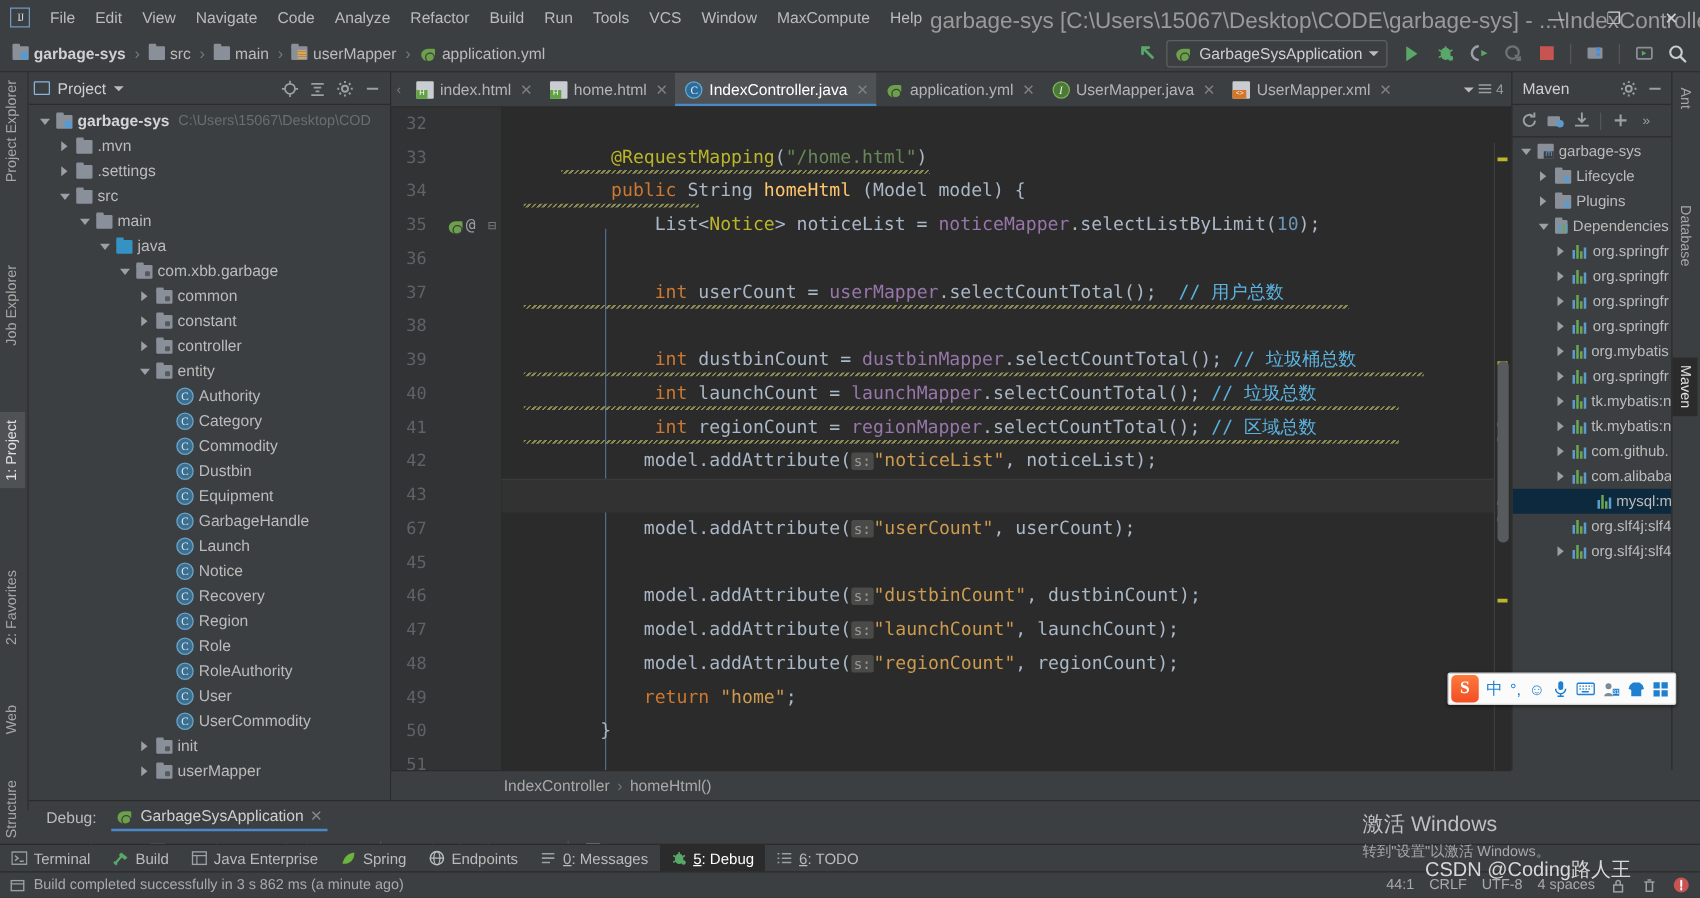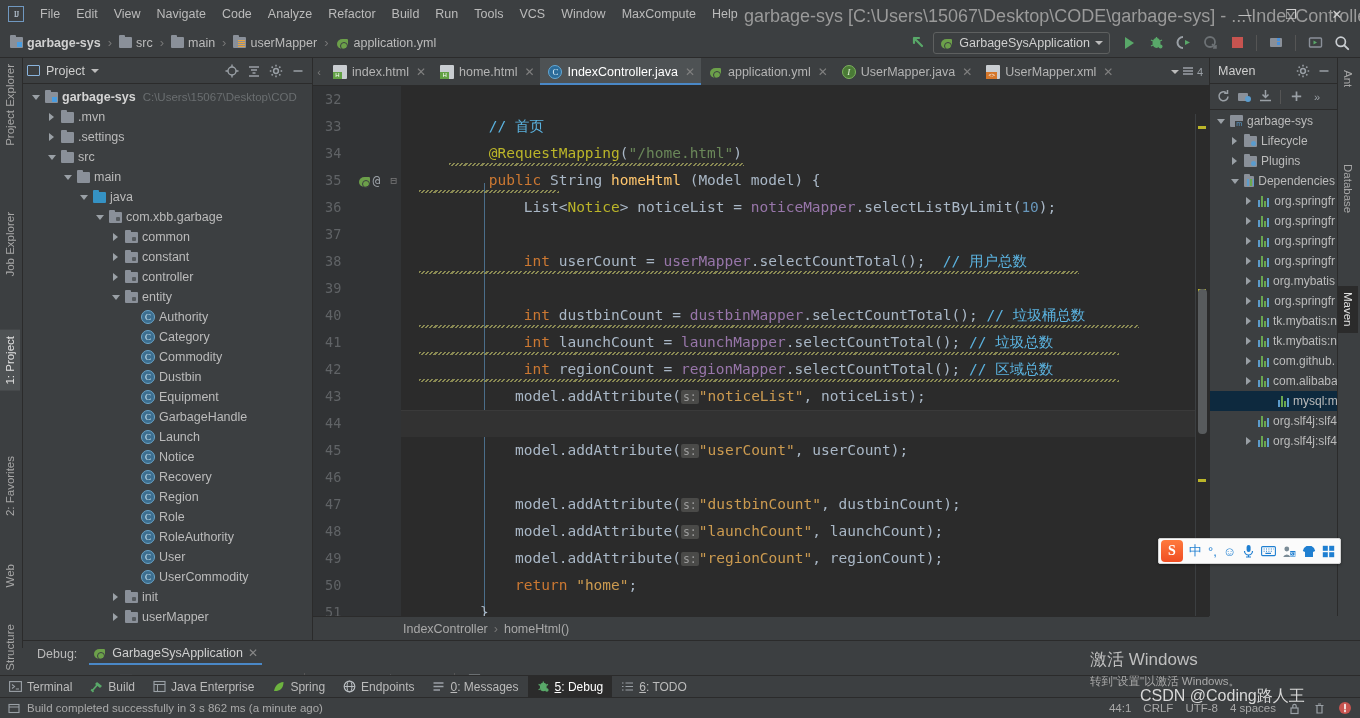--- a/index.html
+++ b/index.html
@@ -761,34 +761,33 @@
               <span style="color:#7a7a7a;font-size:11px">⊟</span>
             </span></div>
           <div class="gline">36</div>
           <div class="gline">37</div>
           <div class="gline">38</div>
           <div class="gline">39</div>
           <div class="gline">40</div>
           <div class="gline">41</div>
           <div class="gline">42</div>
           <div class="gline">43</div>
-          <div class="gline">44</div>
+          <div class="gline">67</div>
           <div class="gline">45</div>
           <div class="gline">46</div>
           <div class="gline">47</div>
           <div class="gline">48</div>
           <div class="gline">49</div>
           <div class="gline">50</div>
           <div class="gline">51</div>
         </div>
       <div class="code-col">
         <div class="indent-guide" style="top:97px;bottom:0;left:83px"></div>
         <div id="codelines">
             <div class="cline"></div>
-            <div class="cline"><span class="idf">        </span><span class="cmt-cn">// 首页</span></div>
             <div class="cline" style="position: relative;"><span class="idf">        </span><span class="ann">@RequestMapping</span><span class="idf">(</span><span class="str">"/home.html"</span><span class="idf">)</span><div style="position: absolute; left: 48px; bottom: 1px; width: 295px; height: 3px; background: repeating-linear-gradient(135deg, rgb(154, 154, 90) 0px, rgb(154, 154, 90) 1.5px, transparent 1.5px, transparent 3px); opacity: 0.85;"></div></div>
             <div class="cline" style="position: relative;"><span class="idf">        </span><span class="kw">public</span><span class="idf"> String </span><span class="fn">homeHtml</span><span class="idf"> (Model model) {</span><div style="position: absolute; left: 18px; bottom: 1px; width: 140px; height: 3px; background: repeating-linear-gradient(135deg, rgb(154, 154, 90) 0px, rgb(154, 154, 90) 1.5px, transparent 1.5px, transparent 3px); opacity: 0.85;"></div></div>
             <div class="cline"><span class="idf">            List&lt;</span><span class="ann">Notice</span><span class="idf">&gt; noticeList = </span><span class="fld">noticeMapper</span><span class="idf">.selectListByLimit(</span><span class="num">10</span><span class="idf">);</span></div>
             <div class="cline"></div>
             <div class="cline" style="position: relative;"><span class="idf">            </span><span class="kw">int</span><span class="idf"> userCount = </span><span class="fld">userMapper</span><span class="idf">.selectCountTotal();</span><span class="cmt-cn">  // 用户总数</span><div style="position: absolute; left: 18px; bottom: 1px; width: 660px; height: 3px; background: repeating-linear-gradient(135deg, rgb(154, 154, 90) 0px, rgb(154, 154, 90) 1.5px, transparent 1.5px, transparent 3px); opacity: 0.85;"></div></div>
             <div class="cline"></div>
             <div class="cline" style="position: relative;"><span class="idf">            </span><span class="kw">int</span><span class="idf"> dustbinCount = </span><span class="fld">dustbinMapper</span><span class="idf">.selectCountTotal();</span><span class="cmt-cn"> // 垃圾桶总数</span><div style="position: absolute; left: 18px; bottom: 1px; width: 720px; height: 3px; background: repeating-linear-gradient(135deg, rgb(154, 154, 90) 0px, rgb(154, 154, 90) 1.5px, transparent 1.5px, transparent 3px); opacity: 0.85;"></div></div>
             <div class="cline" style="position: relative;"><span class="idf">            </span><span class="kw">int</span><span class="idf"> launchCount = </span><span class="fld">launchMapper</span><span class="idf">.selectCountTotal();</span><span class="cmt-cn"> // 垃圾总数</span><div style="position: absolute; left: 18px; bottom: 1px; width: 700px; height: 3px; background: repeating-linear-gradient(135deg, rgb(154, 154, 90) 0px, rgb(154, 154, 90) 1.5px, transparent 1.5px, transparent 3px); opacity: 0.85;"></div></div>
             <div class="cline" style="position: relative;"><span class="idf">            </span><span class="kw">int</span><span class="idf"> regionCount = </span><span class="fld">regionMapper</span><span class="idf">.selectCountTotal();</span><span class="cmt-cn"> // 区域总数</span><div style="position: absolute; left: 18px; bottom: 1px; width: 700px; height: 3px; background: repeating-linear-gradient(135deg, rgb(154, 154, 90) 0px, rgb(154, 154, 90) 1.5px, transparent 1.5px, transparent 3px); opacity: 0.85;"></div></div>
             <div class="cline"><span class="idf">           model.addAttribute(</span><span class="hintbox">s:</span><span class="strq">"noticeList"</span><span class="idf">, noticeList);</span></div>

